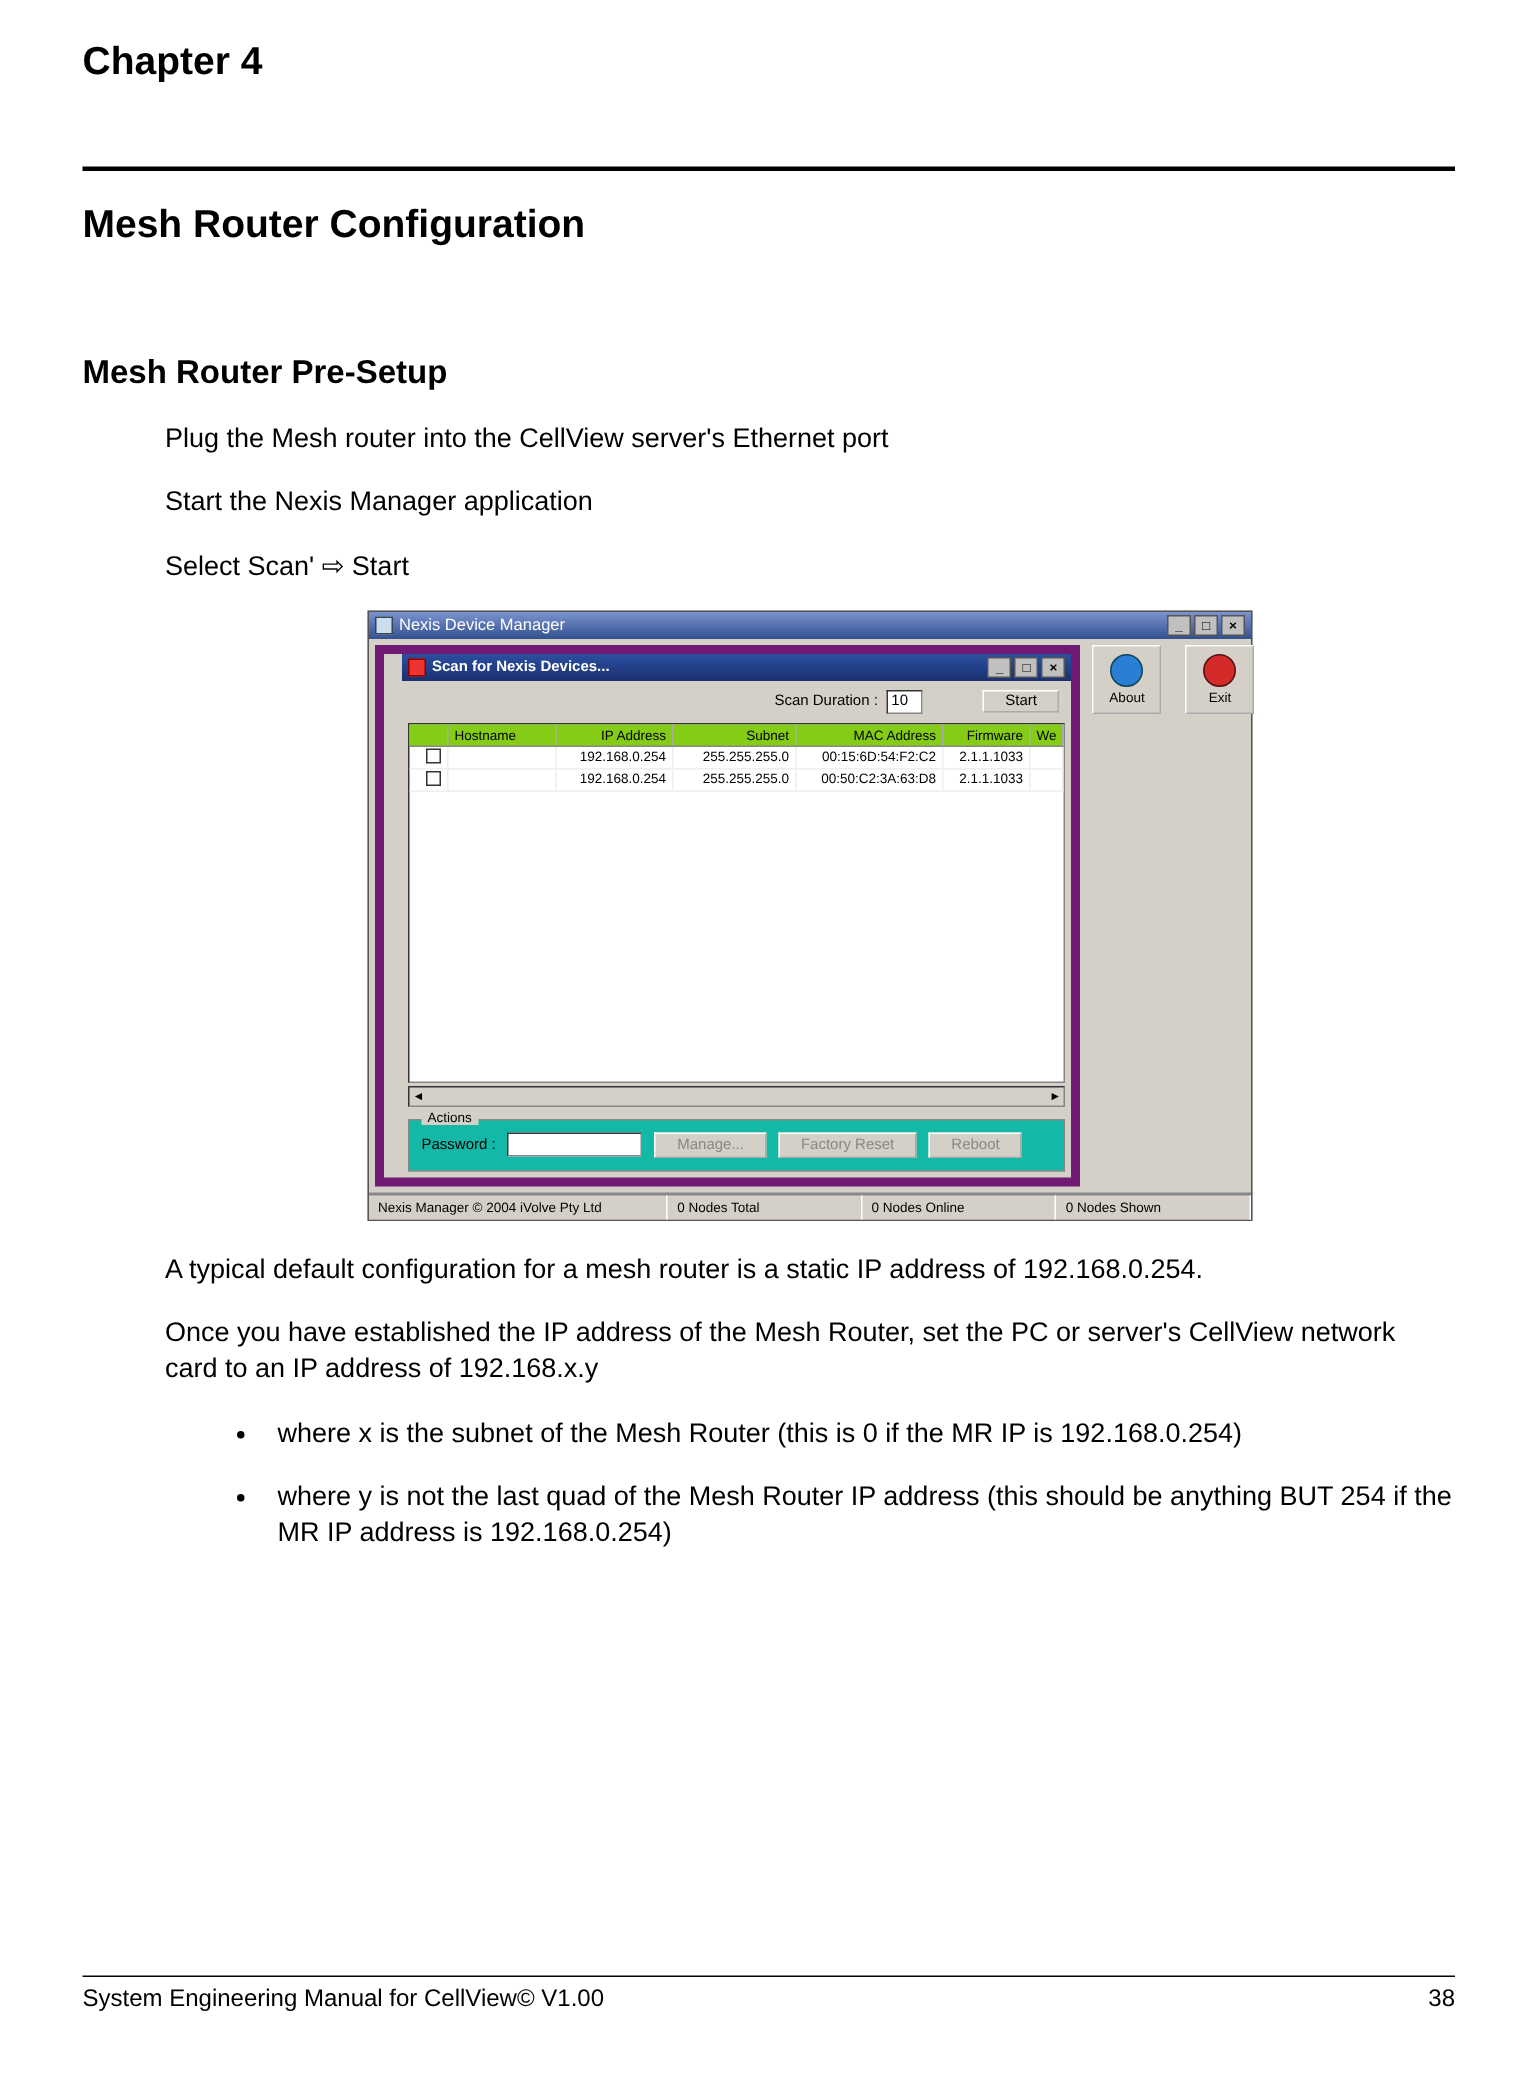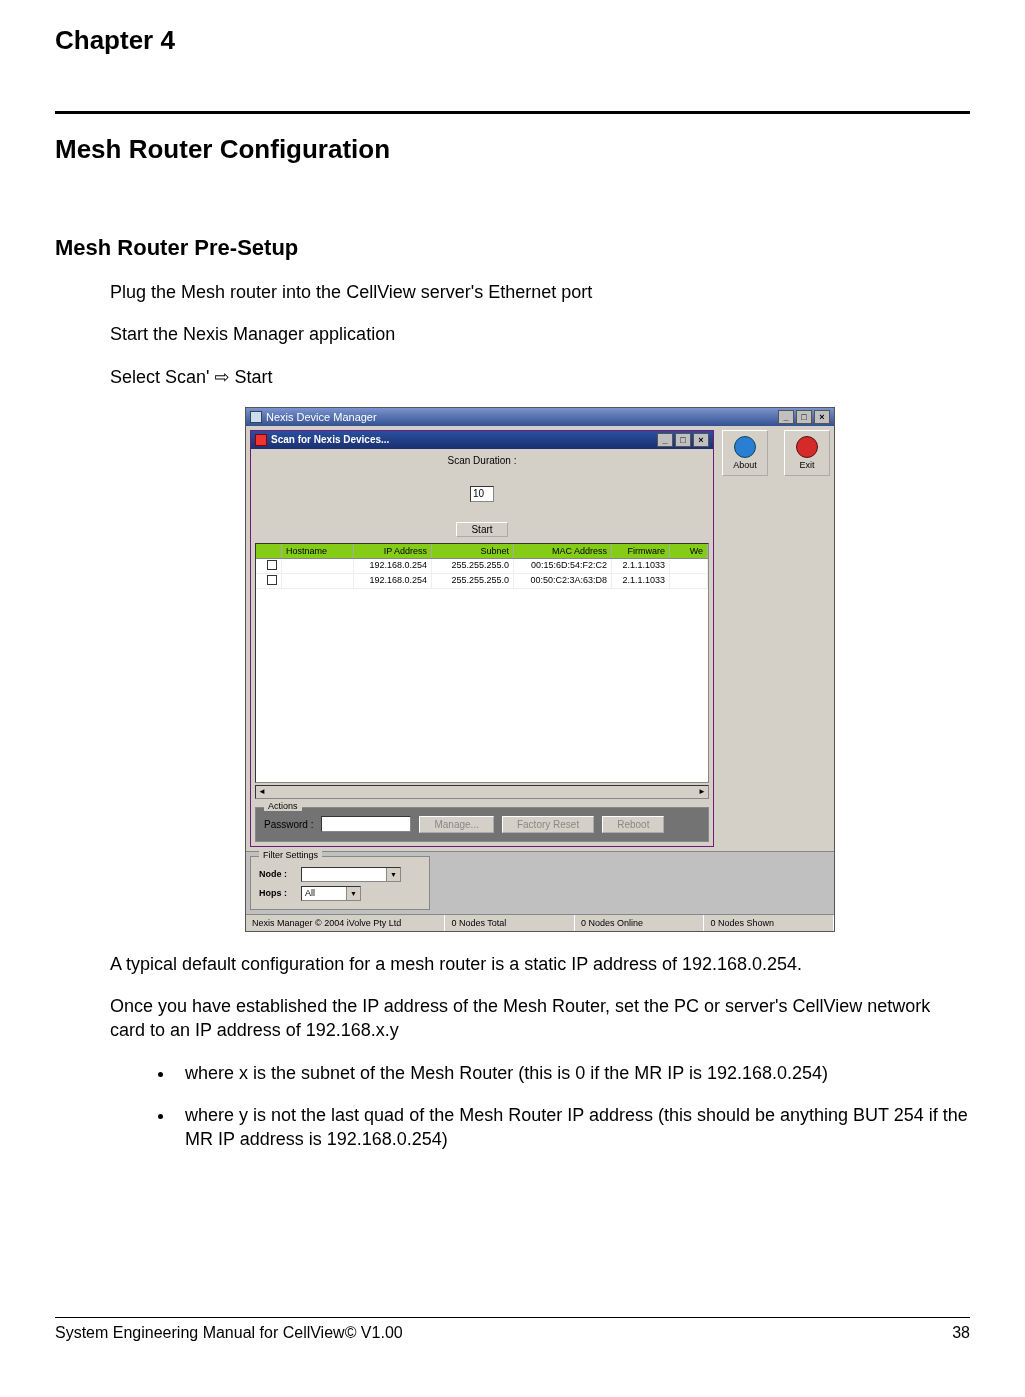--- a/index.html
+++ b/index.html
@@ -88,46 +88,47 @@
   }
   .toolbar-outer {
     display: flex;
     align-items: stretch;
     background: #d4d0c8;
     border-bottom: 1px solid #888;
   }
   .inner-window {
     flex: 1;
     margin: 4px;
-    border: 1px solid #701a75;
+    border: 6px solid #701a75;
     background: #d4d0c8;
     display: flex;
     flex-direction: column;
+    padding-left: 12px;
   }
   .inner-titlebar {
     background: linear-gradient(#2a4fa0,#1a3070);
     color: #fff;
     display: flex;
     align-items: center;
     padding: 2px 4px;
     font-size: 10px;
     font-weight: bold;
   }
   .inner-titlebar .tb-icon2 {
     width: 12px; height: 12px; background:#e33; margin-right:4px; border:1px solid #800;
   }
   .scan-row {
     display:flex; align-items:center; justify-content:flex-end;
-    gap:20px; padding:6px 8px; background:#d4d0c8;flex-direction:column;
+    gap:6px; padding:6px 8px; background:#d4d0c8;
   }
   .scan-row input {
     width: 24px; height: 16px; font-size:10px; border:1px inset #888; background:#fff; text-align:left; padding:0 2px;
   }
   .scan-row button {
-    font-size:10px; padding:1px 14px; background:#d4d0c8; border:1px outset #fff;
+    font-size:10px; padding:1px 14px; background:#d4d0c8; border:1px outset #fff;margin-left:34px;
   }
   .side-btns {
     display:flex; flex-direction:row; gap:16px; padding:4px;
   }
   .side-btn {
     width: 46px; height: 46px; background:#d4d0c8; border:1px outset #fff;
     display:flex; flex-direction:column; align-items:center; justify-content:center;
     font-size:9px;
   }
   .side-btn .ic { width:22px; height:22px; border-radius:50%; margin-bottom:2px; }
@@ -150,21 +151,21 @@
   .col-we{flex:1;}
   .grid-row { display:flex; font-size:9px; border-bottom:1px solid #eee; }
   .grid-row div { padding:1px 4px; border-right:1px solid #eee; text-align:right; }
   .chk { width:10px;height:10px;border:1px solid #333; display:inline-block; background:#fff; }
   .hscroll {
     height:14px; background:#d4d0c8; border:1px inset #888; margin:2px 4px 4px 4px;
     display:flex; align-items:center; justify-content:space-between; padding:0 2px;
   }
   .hscroll span{font-size:8px;}
   .actions-box {
-    margin:4px; border:1px solid #888; padding:8px; background:#737373; position:relative;
+    margin:4px; border:1px solid #888; padding:8px; background:#14b8a6; position:relative;
   }
   .actions-box .legend {
     position:absolute; top:-7px; left:8px; background:#d4d0c8; padding:0 4px; font-size:9px;
   }
   .actions-row { display:flex; align-items:center; gap:8px; }
   .actions-row label{font-size:10px;}
   .actions-row input{ width:90px; height:16px; border:1px inset #888; background:#fff; }
   .actions-row button{
     font-size:10px; padding:2px 14px; background:#d4d0c8; border:1px outset #fff; color:#888;
   }
@@ -284,37 +285,20 @@
             <span class="ic ic-about"></span>
             <span>About</span>
           </div>
           <div class="side-btn">
             <span class="ic ic-exit"></span>
             <span>Exit</span>
           </div>
         </div>
       </div>
 
-      <div class="filter-box">
-        <span class="legend">Filter Settings</span>
-        <div class="filter-row">
-          <label>Node :</label>
-          <div class="combo" style="width:100px">
-            <span class="val"></span>
-            <span class="arr">▼</span>
-          </div>
-        </div>
-        <div class="filter-row">
-          <label>Hops :</label>
-          <div class="combo" style="width:60px">
-            <span class="val">All</span>
-            <span class="arr">▼</span>
-          </div>
-        </div>
-      </div>
 
       <div class="statusbar">
         <div style="flex:1.6">Nexis Manager © 2004 iVolve Pty Ltd</div>
         <div style="flex:1">0 Nodes Total</div>
         <div style="flex:1">0 Nodes Online</div>
         <div style="flex:1">0 Nodes Shown</div>
       </div>
     </div>
   </div>
 

